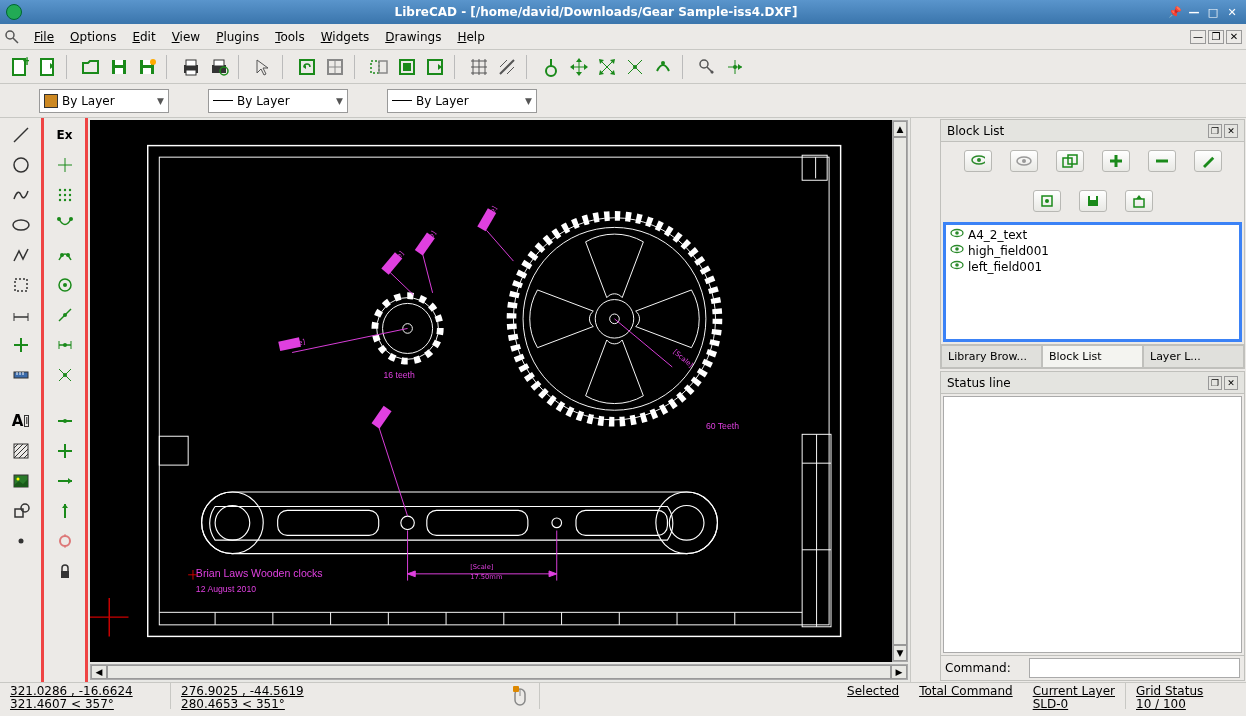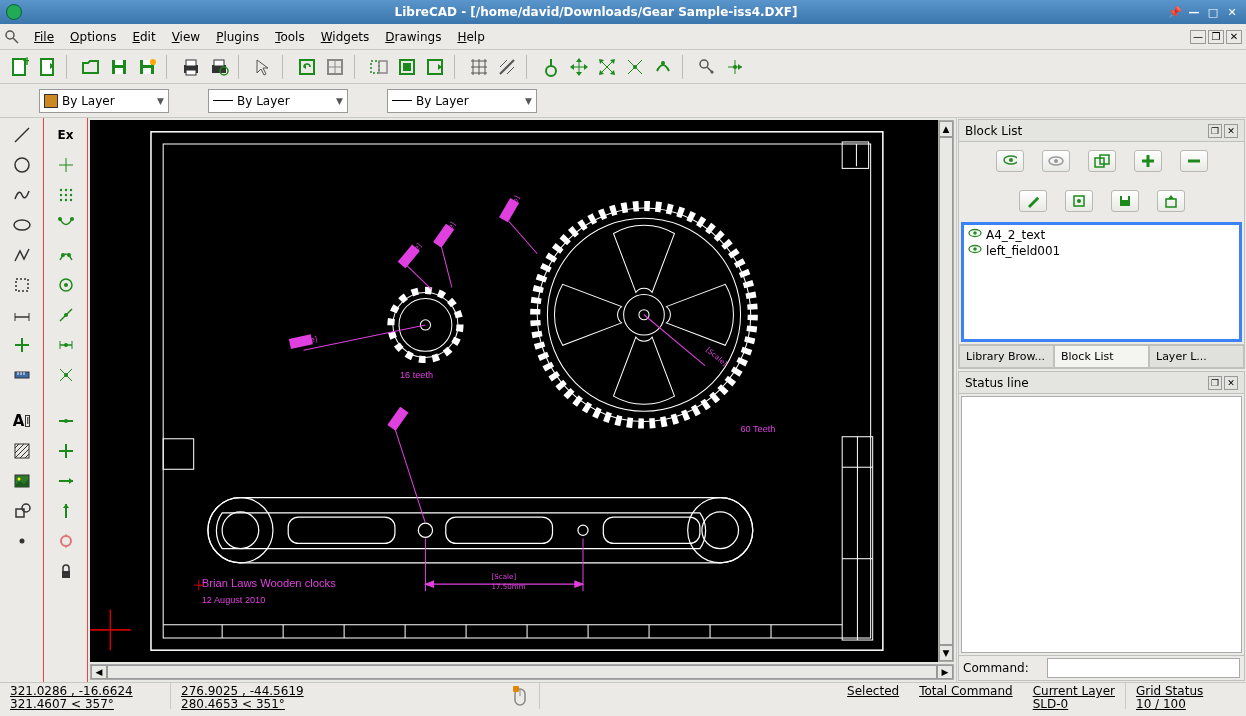--- a/index.html
+++ b/index.html
@@ -29,36 +29,36 @@
 .combo{height:24px;border:1px solid #999;background:#fff;display:flex;align-items:center;padding:0 4px;cursor:pointer;margin-left:33px;}
 .combo .sw{width:14px;height:14px;background:#cc8822;border:1px solid #333;margin-right:4px;}
 .combo .line{width:20px;height:1px;background:#000;margin-right:4px;}
 .combo .arrow{margin-left:auto;font-size:9px;color:#555;}
 .c1{width:130px;}.c2{width:140px;}.c3{width:150px;}
 
 
 .mainrow{flex:1;display:flex;min-height:0;}
 
 
-.vtoolcol{width:44px;background:#eceae7;border-right:1px solid #ef4444;display:flex;flex-direction:column;align-items:center;padding-top:4px;gap:4px;}
+.vtoolcol{width:44px;background:#eceae7;border-right:3px solid #ef4444;display:flex;flex-direction:column;align-items:center;padding-top:4px;gap:4px;}
 .vbtn{width:26px;height:26px;display:flex;align-items:center;justify-content:center;cursor:pointer;}
 
 
 .canvaswrap{flex:1;display:flex;flex-direction:column;min-width:0;}
 .canvas{flex:1;background:#000;position:relative;overflow:hidden;margin:2px;}
 .hscroll{height:16px;background:#d8d8d4;border:1px solid #aaa;margin:0 2px 2px 2px;display:flex;align-items:center;}
 .hscroll .harrow{width:16px;height:14px;background:#e8e8e4;border:1px solid #999;font-size:9px;display:flex;align-items:center;justify-content:center;cursor:pointer;}
 .hscroll .htrack{flex:1;height:14px;background:#c8c8c4;position:relative;}
 .hscroll .hthumb{position:absolute;left:0;width:100%;height:14px;background:#e8e8e4;border:1px solid #999;}
 .vscroll{position:absolute;right:0;top:0;bottom:0;width:16px;background:#d8d8d4;border:1px solid #aaa;display:flex;flex-direction:column;}
 .vscroll .varrow{height:16px;background:#e8e8e4;border:1px solid #999;font-size:9px;display:flex;align-items:center;justify-content:center;cursor:pointer;}
 .vscroll .vtrack{flex:1;background:#c8c8c4;}
 
 
-.rightcol{width:290px;display:flex;flex-direction:column;background:#eceae7;border-left:1px solid #c8c8c4;}
+.rightcol{width:336px;display:flex;flex-direction:column;background:#eceae7;border-left:1px solid #c8c8c4;padding-left:28px;}
 .panel{border:1px solid #c0c0bc;margin:1px;display:flex;flex-direction:column;}
 .panelhdr{height:22px;background:#e4e4e0;display:flex;align-items:center;padding:0 6px;border-bottom:1px solid #c0c0bc;}
 .panelhdr .ptitle{flex:1;}
 .panelhdr .pbtn{width:14px;height:14px;border:1px solid #999;margin-left:2px;font-size:9px;display:flex;align-items:center;justify-content:center;cursor:pointer;}
 .blocktb{display:flex;flex-wrap:wrap;gap:18px;padding:8px 16px;justify-content:center;}
 .blkbtn{width:28px;height:22px;border:1px solid #b8b8b4;border-radius:3px;background:linear-gradient(#fff,#e8e8e4);display:flex;align-items:center;justify-content:center;cursor:pointer;}
 .blocklist{flex:1;background:#fff;border:3px solid #3b82f6;margin:2px;padding:2px;overflow:auto;min-height:120px;}
 .blkrow{display:flex;align-items:center;padding:1px 2px;cursor:pointer;gap:4px;}
 .eyeico{width:14px;height:14px;color:#2a8a2a;}
 .tabbar{display:flex;background:#e4e4e0;border-top:1px solid #c0c0bc;}
@@ -698,20 +698,27 @@
               <ellipse cx="7" cy="5" rx="6" ry="3.5" fill="none" stroke="#2a8a2a" stroke-width="1.3"></ellipse>
               <circle cx="7" cy="5" r="1.8" fill="#2a8a2a"></circle>
             </svg>
             <span>A4_2_text</span>
           </div>
         <div class="blkrow">
             <svg width="14" height="10" class="eyeico">
               <ellipse cx="7" cy="5" rx="6" ry="3.5" fill="none" stroke="#2a8a2a" stroke-width="1.3"></ellipse>
               <circle cx="7" cy="5" r="1.8" fill="#2a8a2a"></circle>
             </svg>
+            <span>high_field001</span>
+          </div>
+        <div class="blkrow">
+            <svg width="14" height="10" class="eyeico">
+              <ellipse cx="7" cy="5" rx="6" ry="3.5" fill="none" stroke="#2a8a2a" stroke-width="1.3"></ellipse>
+              <circle cx="7" cy="5" r="1.8" fill="#2a8a2a"></circle>
+            </svg>
             <span>left_field001</span>
           </div>
       </div>
       <div class="tabbar">
         <div class="tab">Library Brow...</div>
         <div class="tab active">Block List</div>
         <div class="tab">Layer L...</div>
       </div>
     </div>
 

